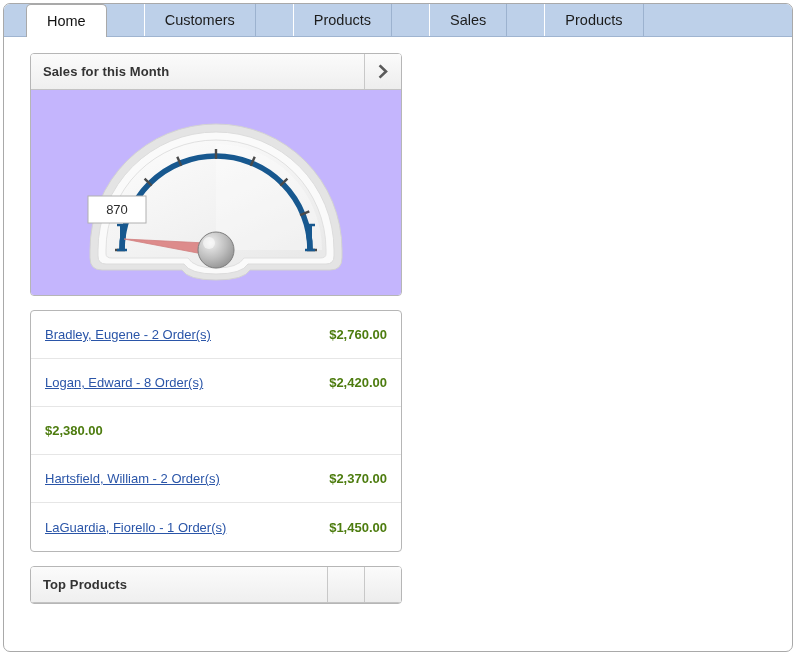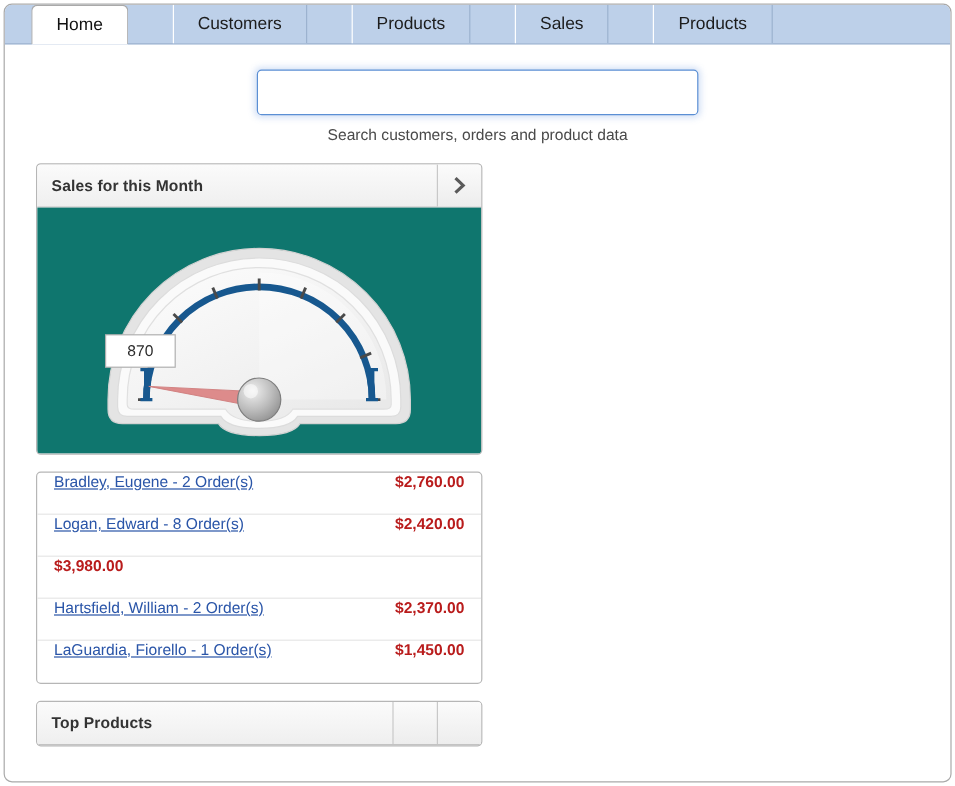--- a/index.html
+++ b/index.html
@@ -126,50 +126,50 @@
     background: linear-gradient(to bottom, #fbfbfb 0%, #ededed 100%);
     cursor: pointer;
     color: #5a5a5a;
   }
   .head-btn svg { display: block; }
 
   
   .rows { display: block; }
   .row {
     display: flex;
-    align-items: flex-start;
-    height: 35px;
+    align-items: center;
+    height: 48px;
     padding: 0 14px 0 14px;
     border-bottom: 1px solid #e6e6e6;
   }
   .row:last-child { border-bottom: none; }
   .row-link {
     flex: 1;
     font-size: 13px;
     color: #2a55a8;
     text-decoration: underline;
     cursor: pointer;
     white-space: nowrap;
     overflow: hidden;
   }
   .row-value {
     font-size: 13px;
-    color: #b91c1c;
+    color: #4d7c0f;
     font-weight: bold;
     text-align: right;
     white-space: nowrap;
   }
 
   
   .gauge-body {
     height: 205px;
     display: flex;
     align-items: center;
     justify-content: center;
-    background: #0f766e;
+    background: #c4b5fd;
   }
 </style>
 </head>
 <body>
 
 <div class="page">
   <div class="frame">
 
     <div class="tabstrip" id="tabstrip">
         <div class="tab active">
@@ -182,24 +182,20 @@
           <span>Products</span>
         </div>
         <div class="tab">
           <span>Sales</span>
         </div>
         <div class="tab">
           <span>Products</span>
         </div>
       </div>
 
-    <div class="search-wrap">
-      <input class="search-box" type="text" placeholder="" style="">
-      <div class="search-caption">Search customers, orders and product data</div>
-    </div>
 
     <div class="grid">
 
       <div class="panel">
         <div class="panel-head">
           <div class="panel-title">Sales for this Month</div>
           <div class="head-btn">
             <span>
               <svg width="15" height="15" viewBox="0 0 15 15">
                 <path d="M4.5 2.3 L10 7.5 L4.5 12.7" fill="none" stroke="#5a5a5a" stroke-width="2.6" stroke-linecap="square"></path>
@@ -265,21 +261,21 @@
         <div class="rows" id="customers-rows">
             <div class="row">
               <span class="row-link">Bradley, Eugene - 2 Order(s)</span>
               <span class="row-value">$2,760.00</span>
             </div>
             <div class="row">
               <span class="row-link">Logan, Edward - 8 Order(s)</span>
               <span class="row-value">$2,420.00</span>
             </div>
             <div class="row">
-              <span class="row-value">$3,980.00</span>
+              <span class="row-value">$2,380.00</span>
             </div>
             <div class="row">
               <span class="row-link">Hartsfield, William - 2 Order(s)</span>
               <span class="row-value">$2,370.00</span>
             </div>
             <div class="row">
               <span class="row-link">LaGuardia, Fiorello - 1 Order(s)</span>
               <span class="row-value">$1,450.00</span>
             </div>
           </div>

